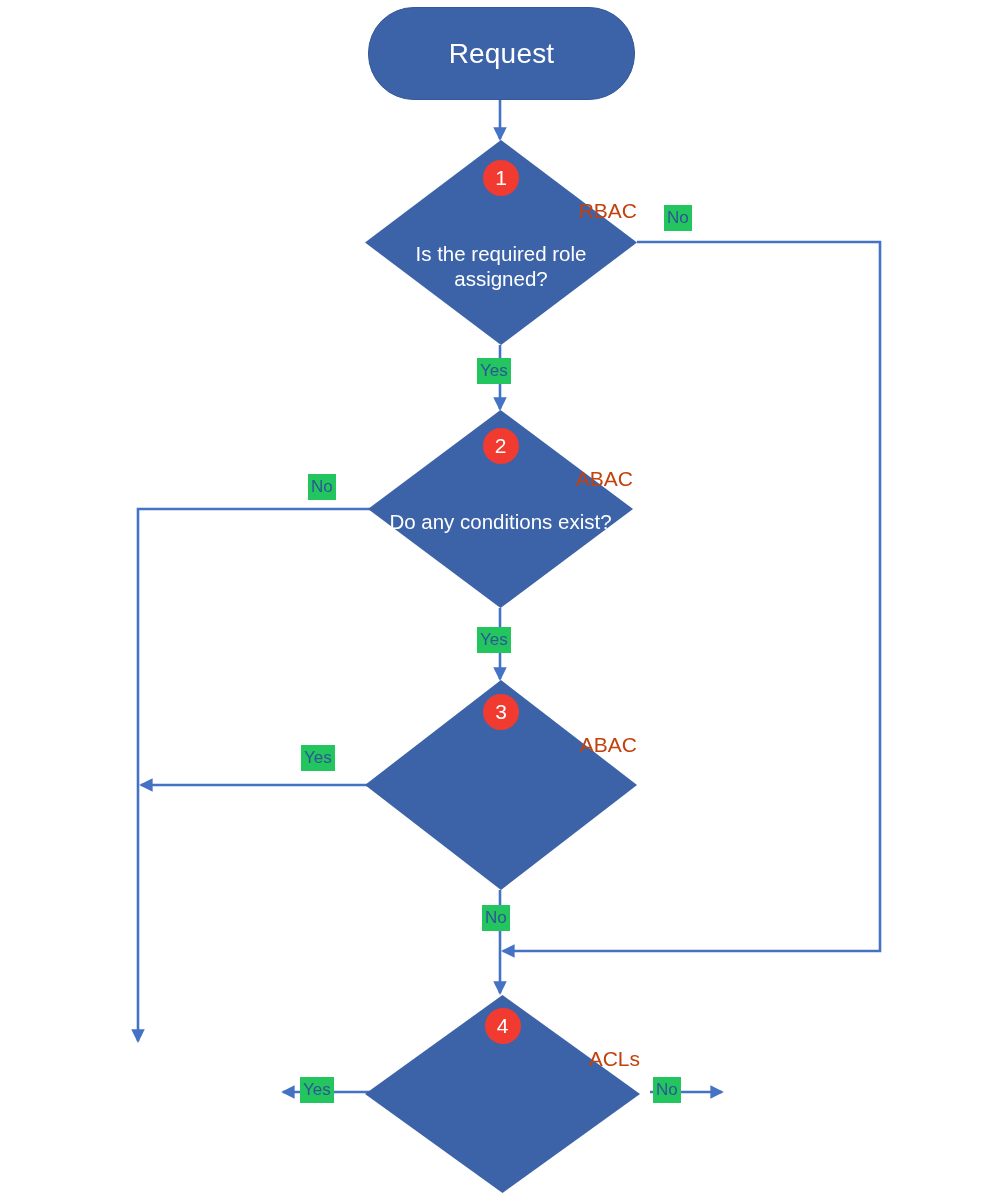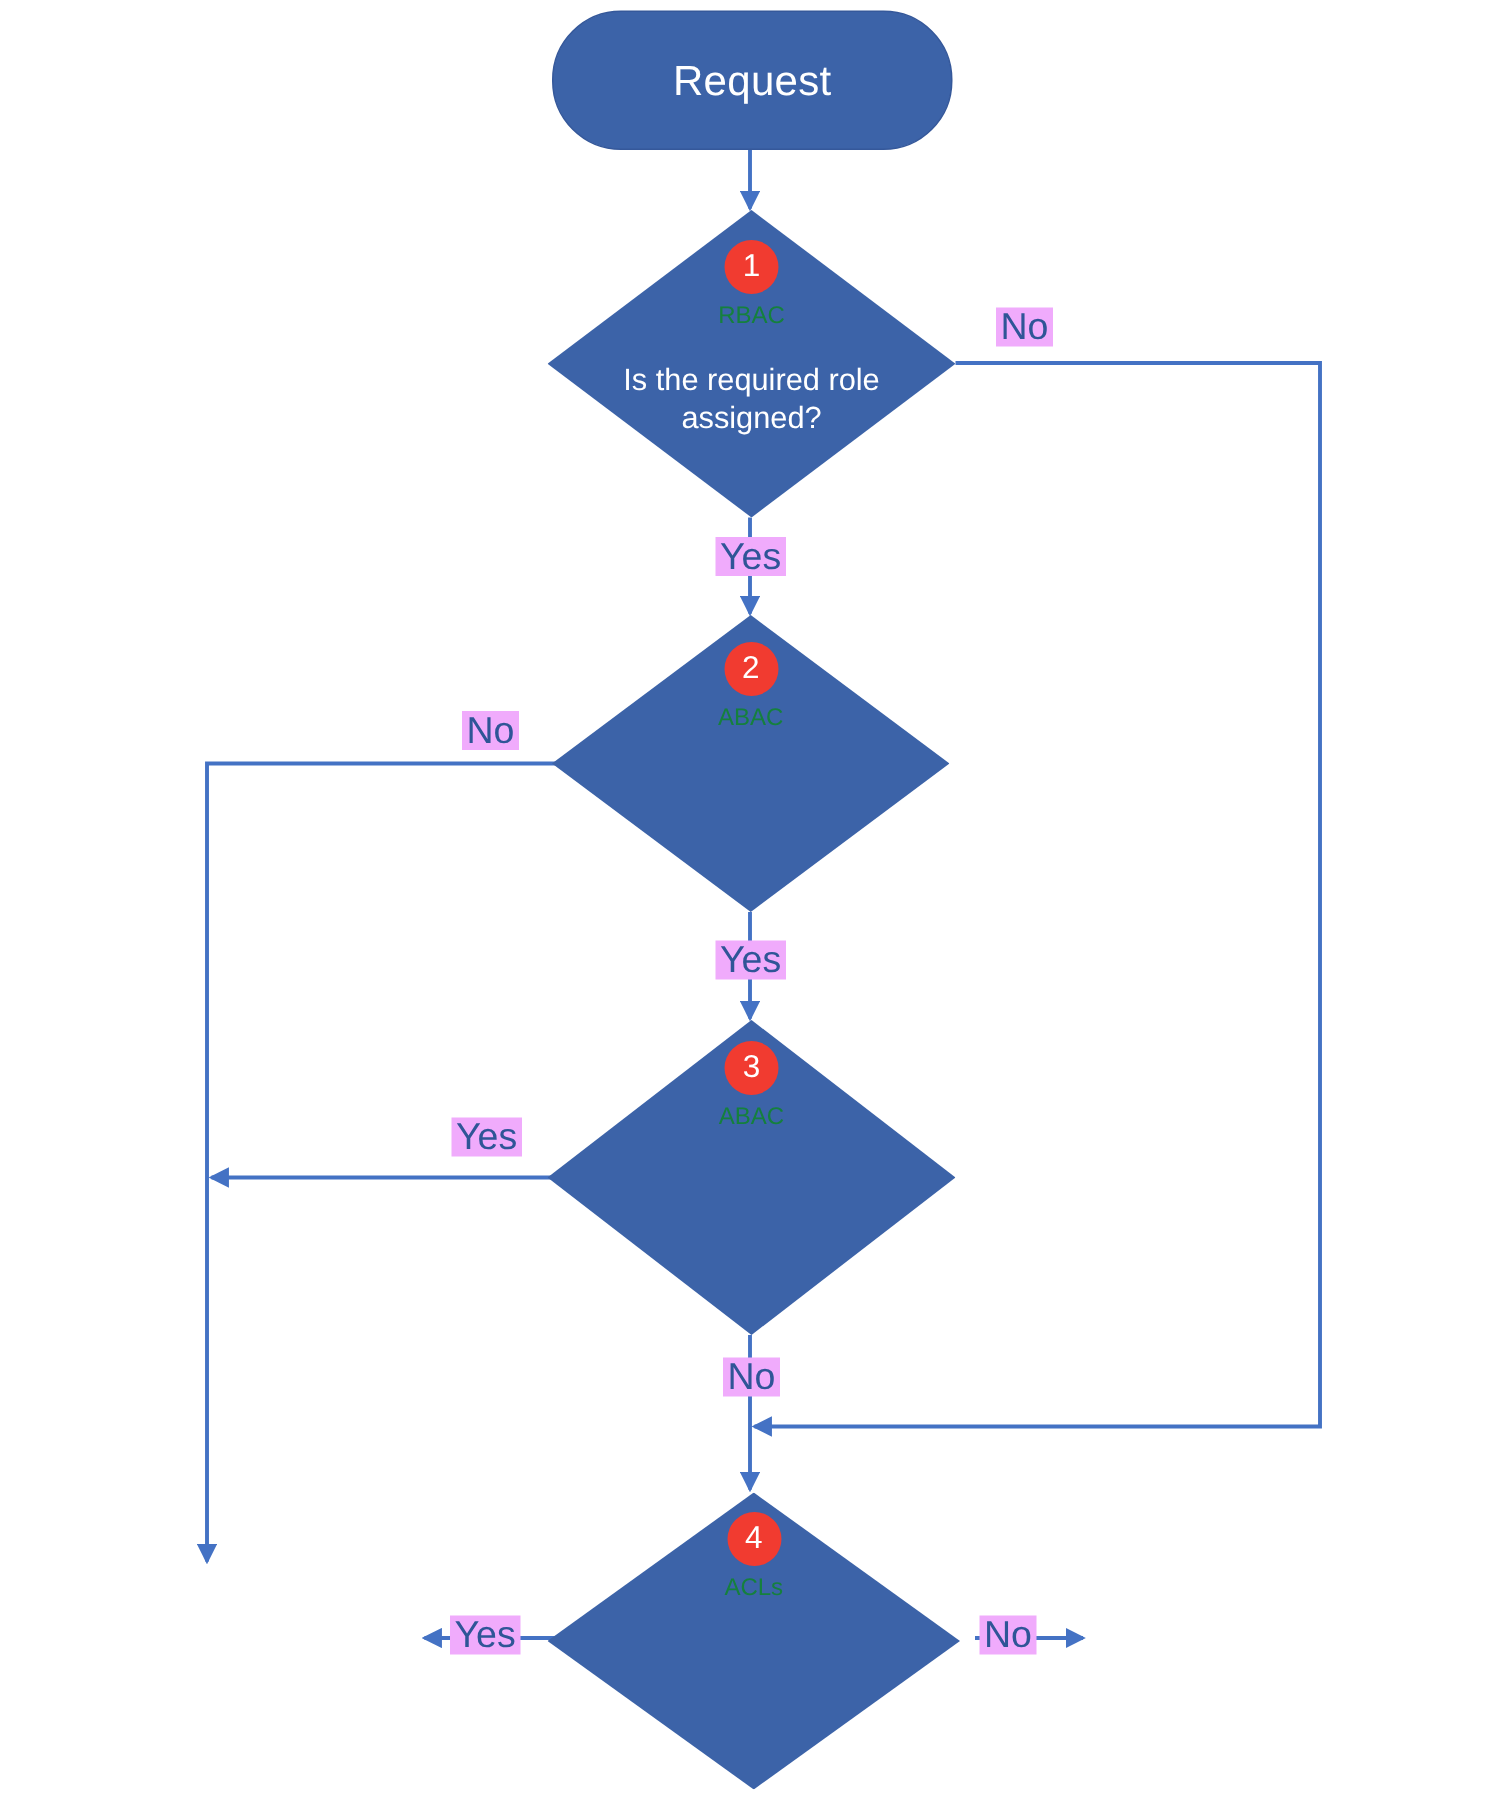--- a/index.html
+++ b/index.html
@@ -68,39 +68,40 @@
     height: 36px;
     border-radius: 50%;
     background: #F13B30;
     color: #ffffff;
     font-size: 21px;
     line-height: 36px;
     text-align: center;
     margin: 0 auto 2px auto;
   }
   .tag {
-    color: #15803d;
-    font-size: 16px;
+    color: #c2410c;
+    font-size: 21px;
     line-height: 26px;
     margin-bottom: 1px;
+    text-align: right;
   }
   .qtext {
     color: #ffffff;
     font-size: 20.5px;
     line-height: 25px;
     padding: 0 14px;
     margin-top: 17px;
   }
   
   .edge-label {
     position: absolute;
     color: #2F5597;
-    font-size: 25px;
+    font-size: 17px;
     line-height: 26px;
-    background: #f0abfc;
+    background: #22c55e;
     padding: 0 3px;
     white-space: nowrap;
     z-index: 4;
   }
 </style>
 </head>
 <body>
 
 <div id="canvas">
 
@@ -144,20 +145,21 @@
       <div class="tag">RBAC</div>
       <div class="qtext">Is the required role assigned?</div>
     </div>
   </div>
 
   <div class="diamond-wrap" style="left:368px; top:410px; width:265px; height:198px;">
     <div class="diamond-shape"></div>
     <div class="diamond-content" style="top:18px;">
       <div class="badge">2</div>
       <div class="tag">ABAC</div>
+      <div class="qtext">Do any conditions exist?</div>
     </div>
   </div>
 
   <div class="diamond-wrap" style="left:365px; top:680px; width:272px; height:210px;">
     <div class="diamond-shape"></div>
     <div class="diamond-content" style="top:14px;">
       <div class="badge">3</div>
       <div class="tag">ABAC</div>
     </div>
   </div>

